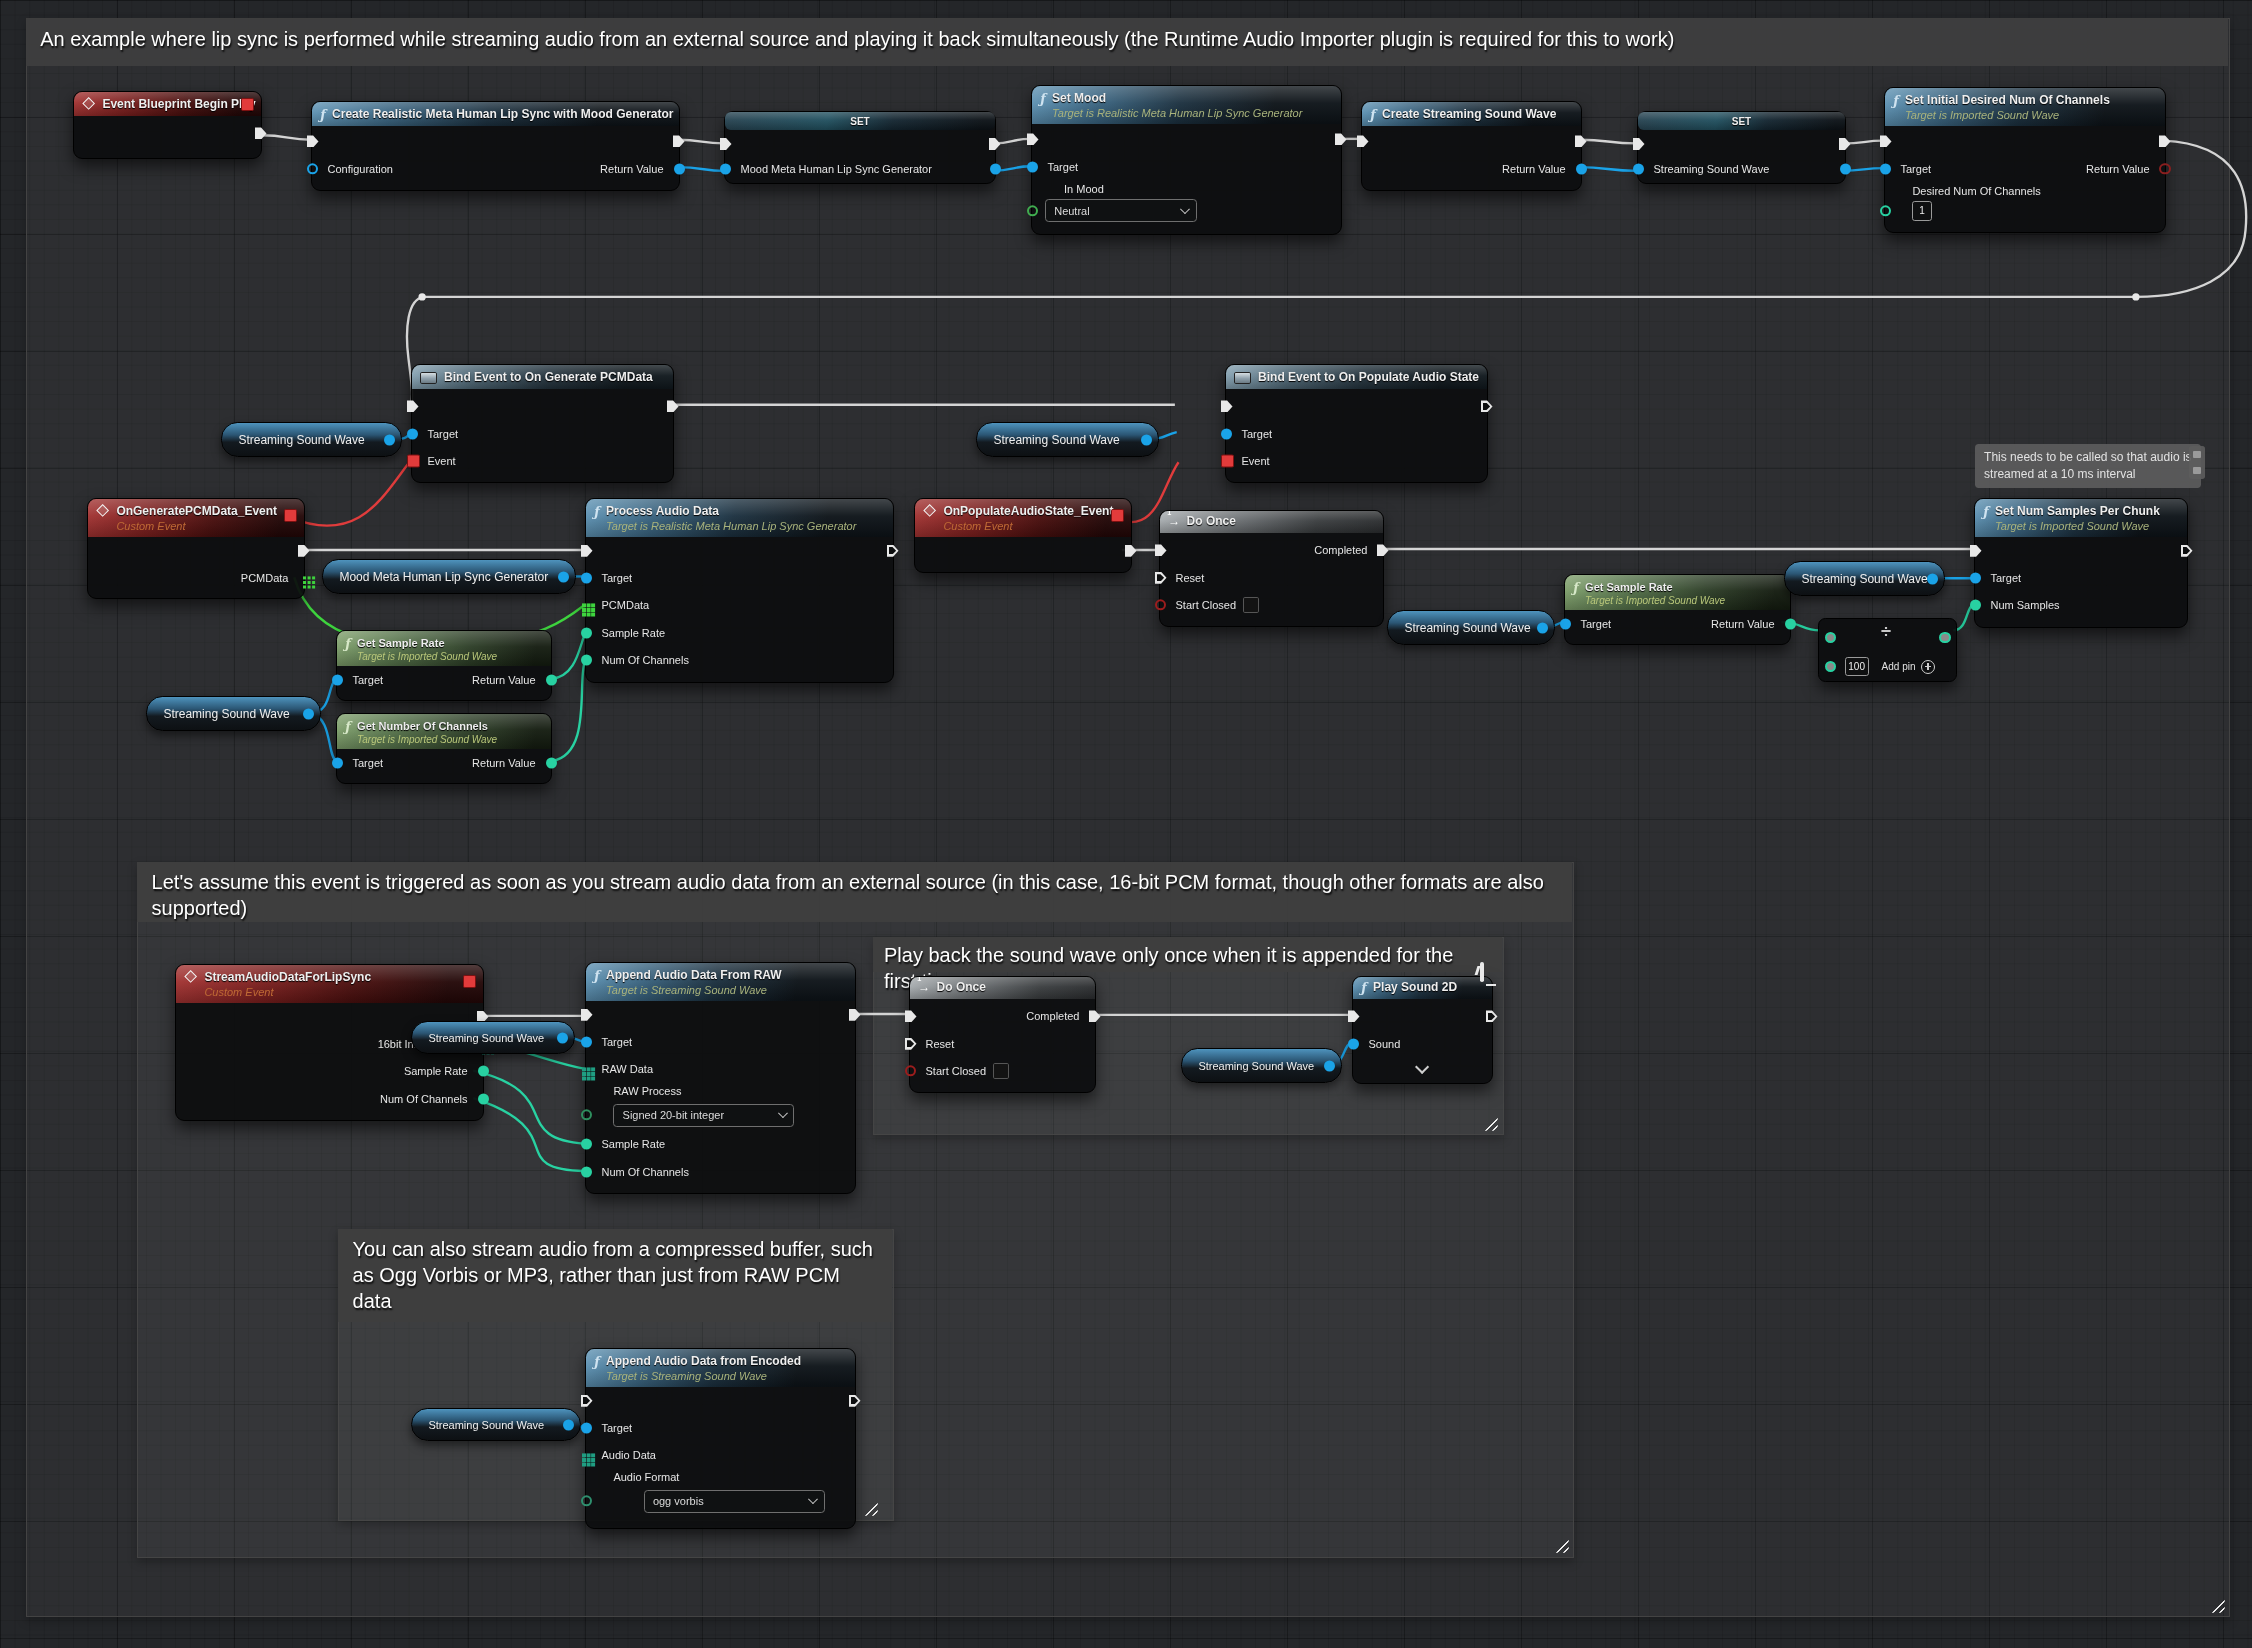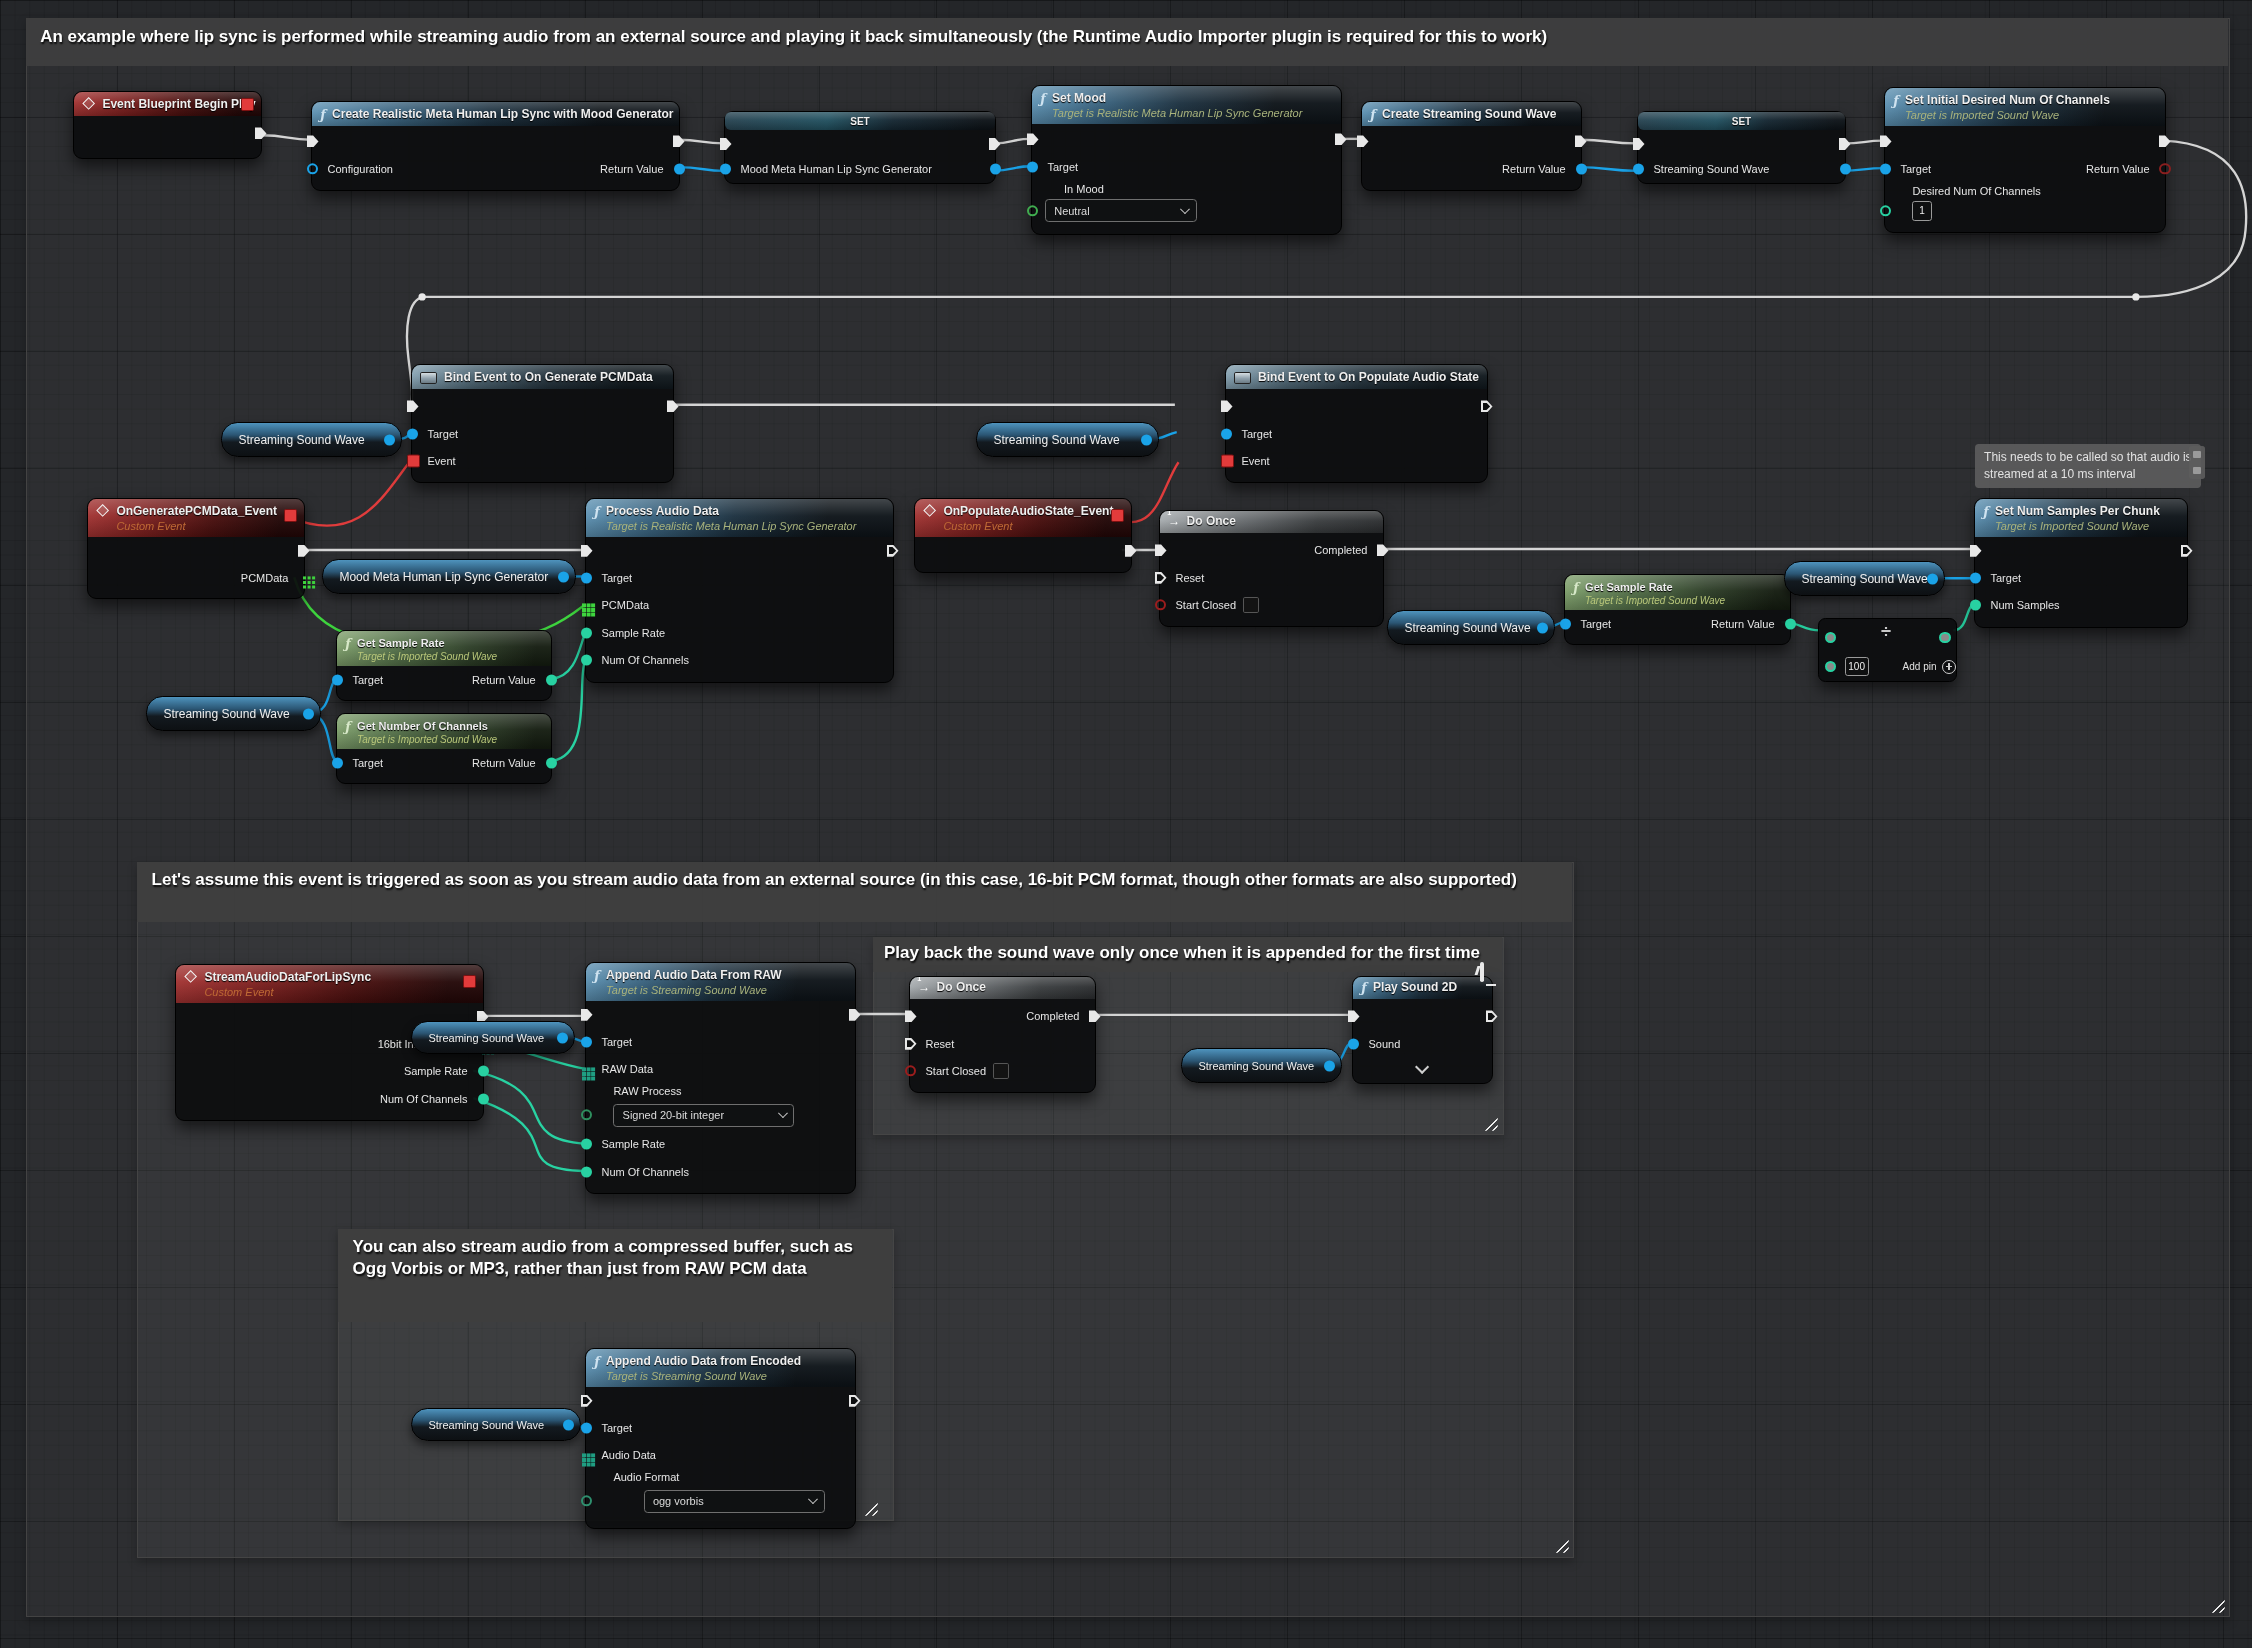--- a/index.html
+++ b/index.html
@@ -7,21 +7,21 @@
     font-family:"Liberation Sans",sans-serif;
     background-color:#242629;
     background-image:
       linear-gradient(rgba(0,0,0,.30) 0.9px,transparent 0.9px),
       linear-gradient(90deg,rgba(0,0,0,.30) 0.9px,transparent 0.9px),
       linear-gradient(rgba(0,0,0,.10) 0.9px,transparent 0.9px),
       linear-gradient(90deg,rgba(0,0,0,.10) 0.9px,transparent 0.9px);
     background-size:117px 117px,117px 117px,14.6px 14.6px,14.6px 14.6px;}
   
   .cbody{position:absolute;background:rgba(200,200,200,.055);border:0.9px solid rgba(70,70,70,.9);box-shadow:0 3.7px 9.1px rgba(0,0,0,.25);z-index:1;}
-  .chead{position:absolute;background:rgba(62,62,62,.96);color:#fff;font-weight:bold;font-size:17px;line-height:1.3;
+  .chead{position:absolute;background:rgba(62,62,62,.96);color:#fff;font-weight:normal;font-size:20px;line-height:1.3;
     padding:7.3px 14.6px;box-sizing:border-box;text-shadow:0.9px 1.8px 1.8px rgba(0,0,0,.9);z-index:2;}
   .rz{position:absolute;width:13.7px;height:13.7px;z-index:3;
     background:repeating-linear-gradient(135deg,#ececec 0 1.8px,transparent 1.8px 5px);
     clip-path:polygon(100% 0,100% 100%,0 100%);}
   
   .node{position:absolute;background:rgba(13,14,15,.94);border:0.9px solid #000;border-radius:9.1px;
     box-shadow:0 7.3px 14.6px rgba(0,0,0,.55);z-index:5;color:#e6e6e6;}
   .nhead{position:relative;display:flex;align-items:flex-start;padding:4.6px 24px 3.7px 8.2px;border-radius:8.2px 8.2px 0 0;overflow:hidden;}
   .nhead .gl{position:absolute;inset:0;background:linear-gradient(180deg,rgba(255,255,255,.22),rgba(255,255,255,.04) 45%,rgba(0,0,0,.22));pointer-events:none;}
   .htxt{position:relative;line-height:1.3;white-space:nowrap;}
@@ -530,21 +530,21 @@
     <span>Streaming Sound Wave</span>
     <span class="cir" style="color:#1aa3e8;"></span>
   </div>
 
   <div class="node" style="left:1818px;top:618px;width:137px;height:62px;border-radius:7.3px;">
     <span class="divsym" style="left:62px;top:1.8px;">÷</span>
     <span class="p cir hol" style="color:#28d2a2;left:5.5px;top:12.8px;transform:none;background:#8a8a8a;"></span>
     <span class="p cir hol" style="color:#28d2a2;left:5.5px;top:42px;transform:none;background:#8a8a8a;"></span>
     <span class="p cir hol" style="color:#28d2a2;right:5.5px;top:12.8px;transform:none;background:#8a8a8a;"></span>
     <span class="vb" style="position:absolute;left:25.6px;top:38px;">100</span>
-    <div class="addpin" style="position:absolute;right:0;bottom:7.3px;">
+    <div class="addpin" style="position:absolute;right:21px;bottom:7.3px;">
       <span>Add pin</span>
         <span class="plus"></span>
     </div>
   </div>
 
   <div class="bubble" style="left:1975px;top:444px;width:208px;">
     <span>This needs to be called so that audio is streamed at a 10 ms interval</span>
   </div>
   <div class="bubic" style="left:2189px;top:446px;width:16.4px;height:33px;">
       <b></b>

